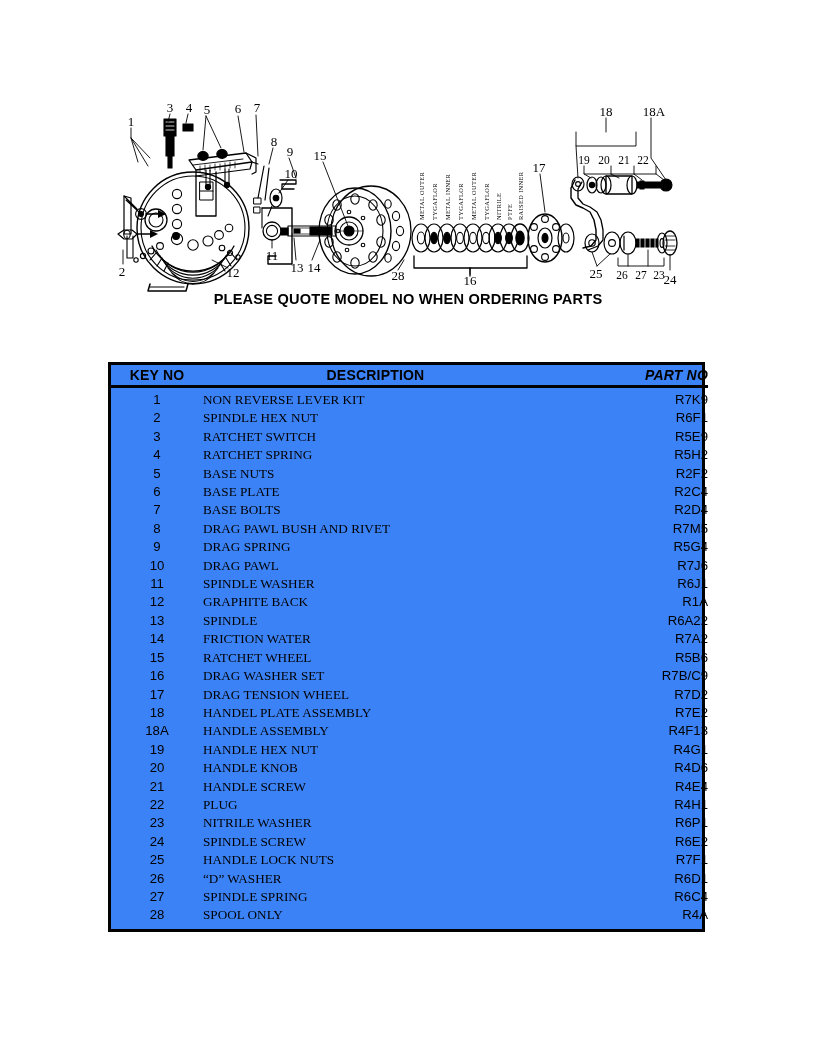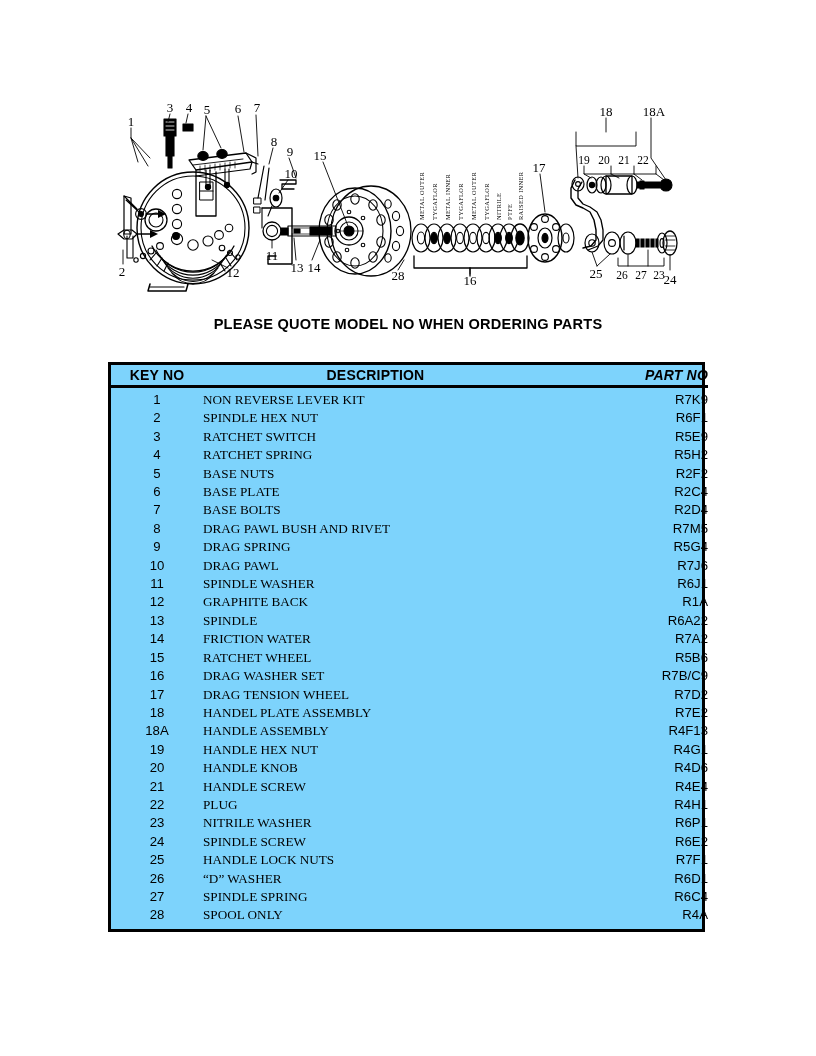--- a/index.html
+++ b/index.html
@@ -49,37 +49,37 @@
     top: 88px;
     width: 816px;
     height: 215px;
   }
   .diagram svg { display: block; }
 
   
   .quote-line {
     position: absolute;
     left: 0;
-    top: 316px;
+    top: 291px;
     width: 816px;
     text-align: center;
     font-size: 14.6px;
     font-weight: bold;
     letter-spacing: 0.2px;
   }
 
   
   .parts-table-wrap {
     position: absolute;
     left: 108px;
     top: 362px;
     width: 597px;
     border: 3px solid #000;
     box-sizing: border-box;
-    background: #7dd3fc;
+    background: #3b82f6;
   }
   table.parts {
     width: 100%;
     border-collapse: collapse;
     font-size: 13.2px;
     table-layout: fixed;
   }
   table.parts th, table.parts td {
     padding: 0;
     border: 0;

